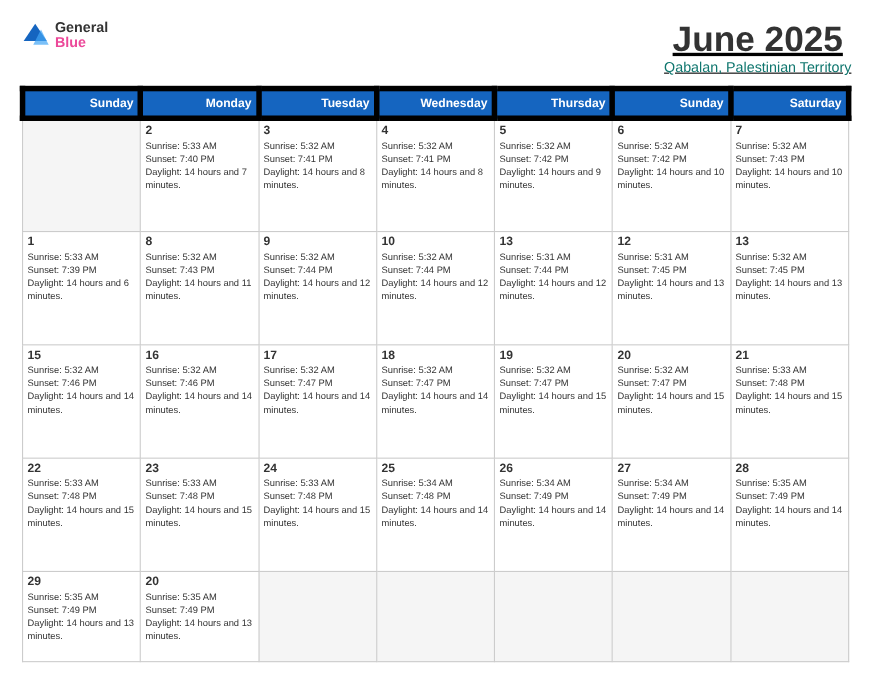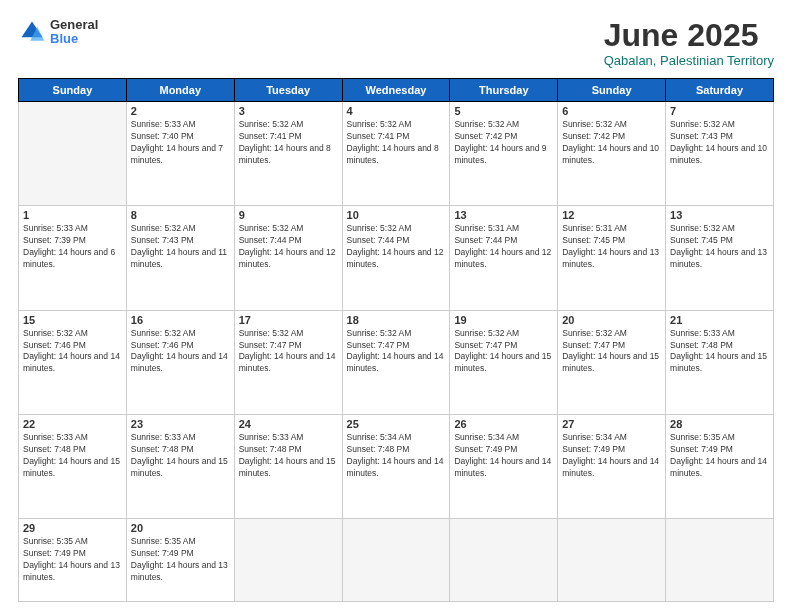--- a/index.html
+++ b/index.html
@@ -30,27 +30,28 @@
       gap: 4px;
     }
     .logo-text {
       display: flex;
       flex-direction: column;
       font-size: 13px;
       font-weight: bold;
       line-height: 1.1;
     }
     .logo-general { color: #333; }
-    .logo-blue { color: #3b82f6; }
+    .logo-blue { color: #ec4899; }
     .logo-icon {
       width: 28px;
       height: 28px;
     }
     .title-block {
-      text-align: left;
+      text-align: center;
+      text-decoration: underline;
     }
     .title-month {
       font-size: 32px;
       font-weight: bold;
       color: #333;
       line-height: 1.1;
     }
     .title-location {
       font-size: 13px;
       color: #0f766e;
@@ -61,22 +62,22 @@
       border-collapse: collapse;
       width: 100%;
       table-layout: fixed;
     }
     .calendar th {
       background: #1565c0;
       color: #fff;
       font-size: 11px;
       font-weight: bold;
       padding: 5px 4px;
-      text-align: center;
-      border: 1px solid #000000;
+      text-align: right;
+      border: 5px solid #000000;
     }
     .calendar td {
       border: 1px solid #ccc;
       vertical-align: top;
       padding: 3px 4px;
       font-size: 9px;
       color: #333;
       background: #fff;
       height: 88px;
     }

